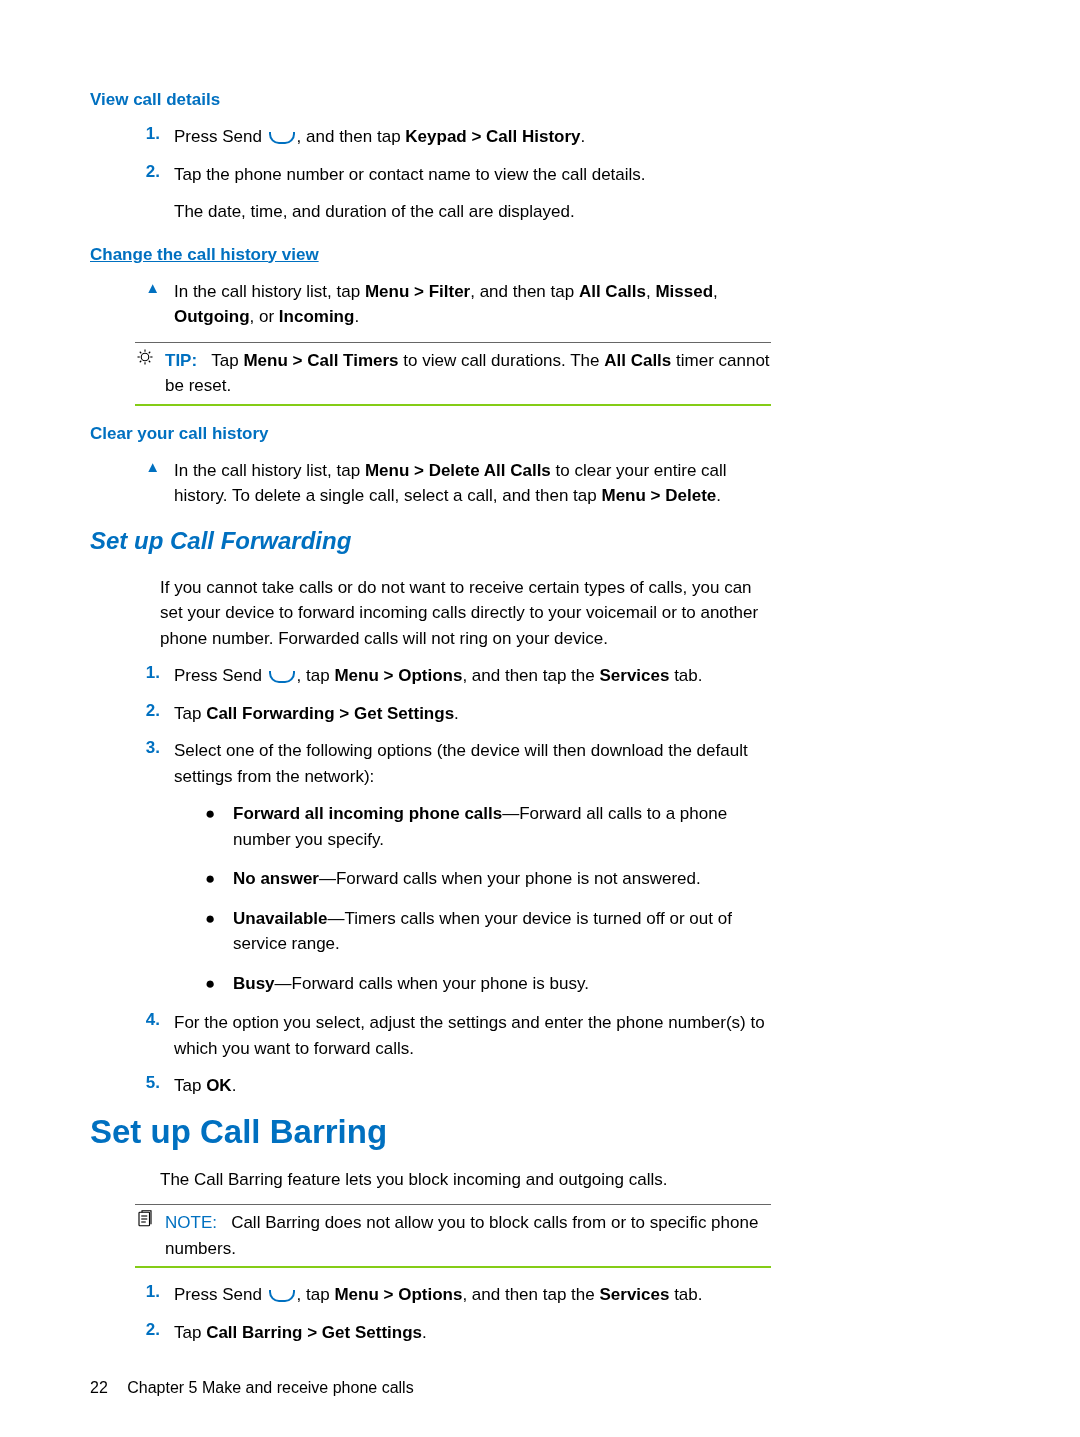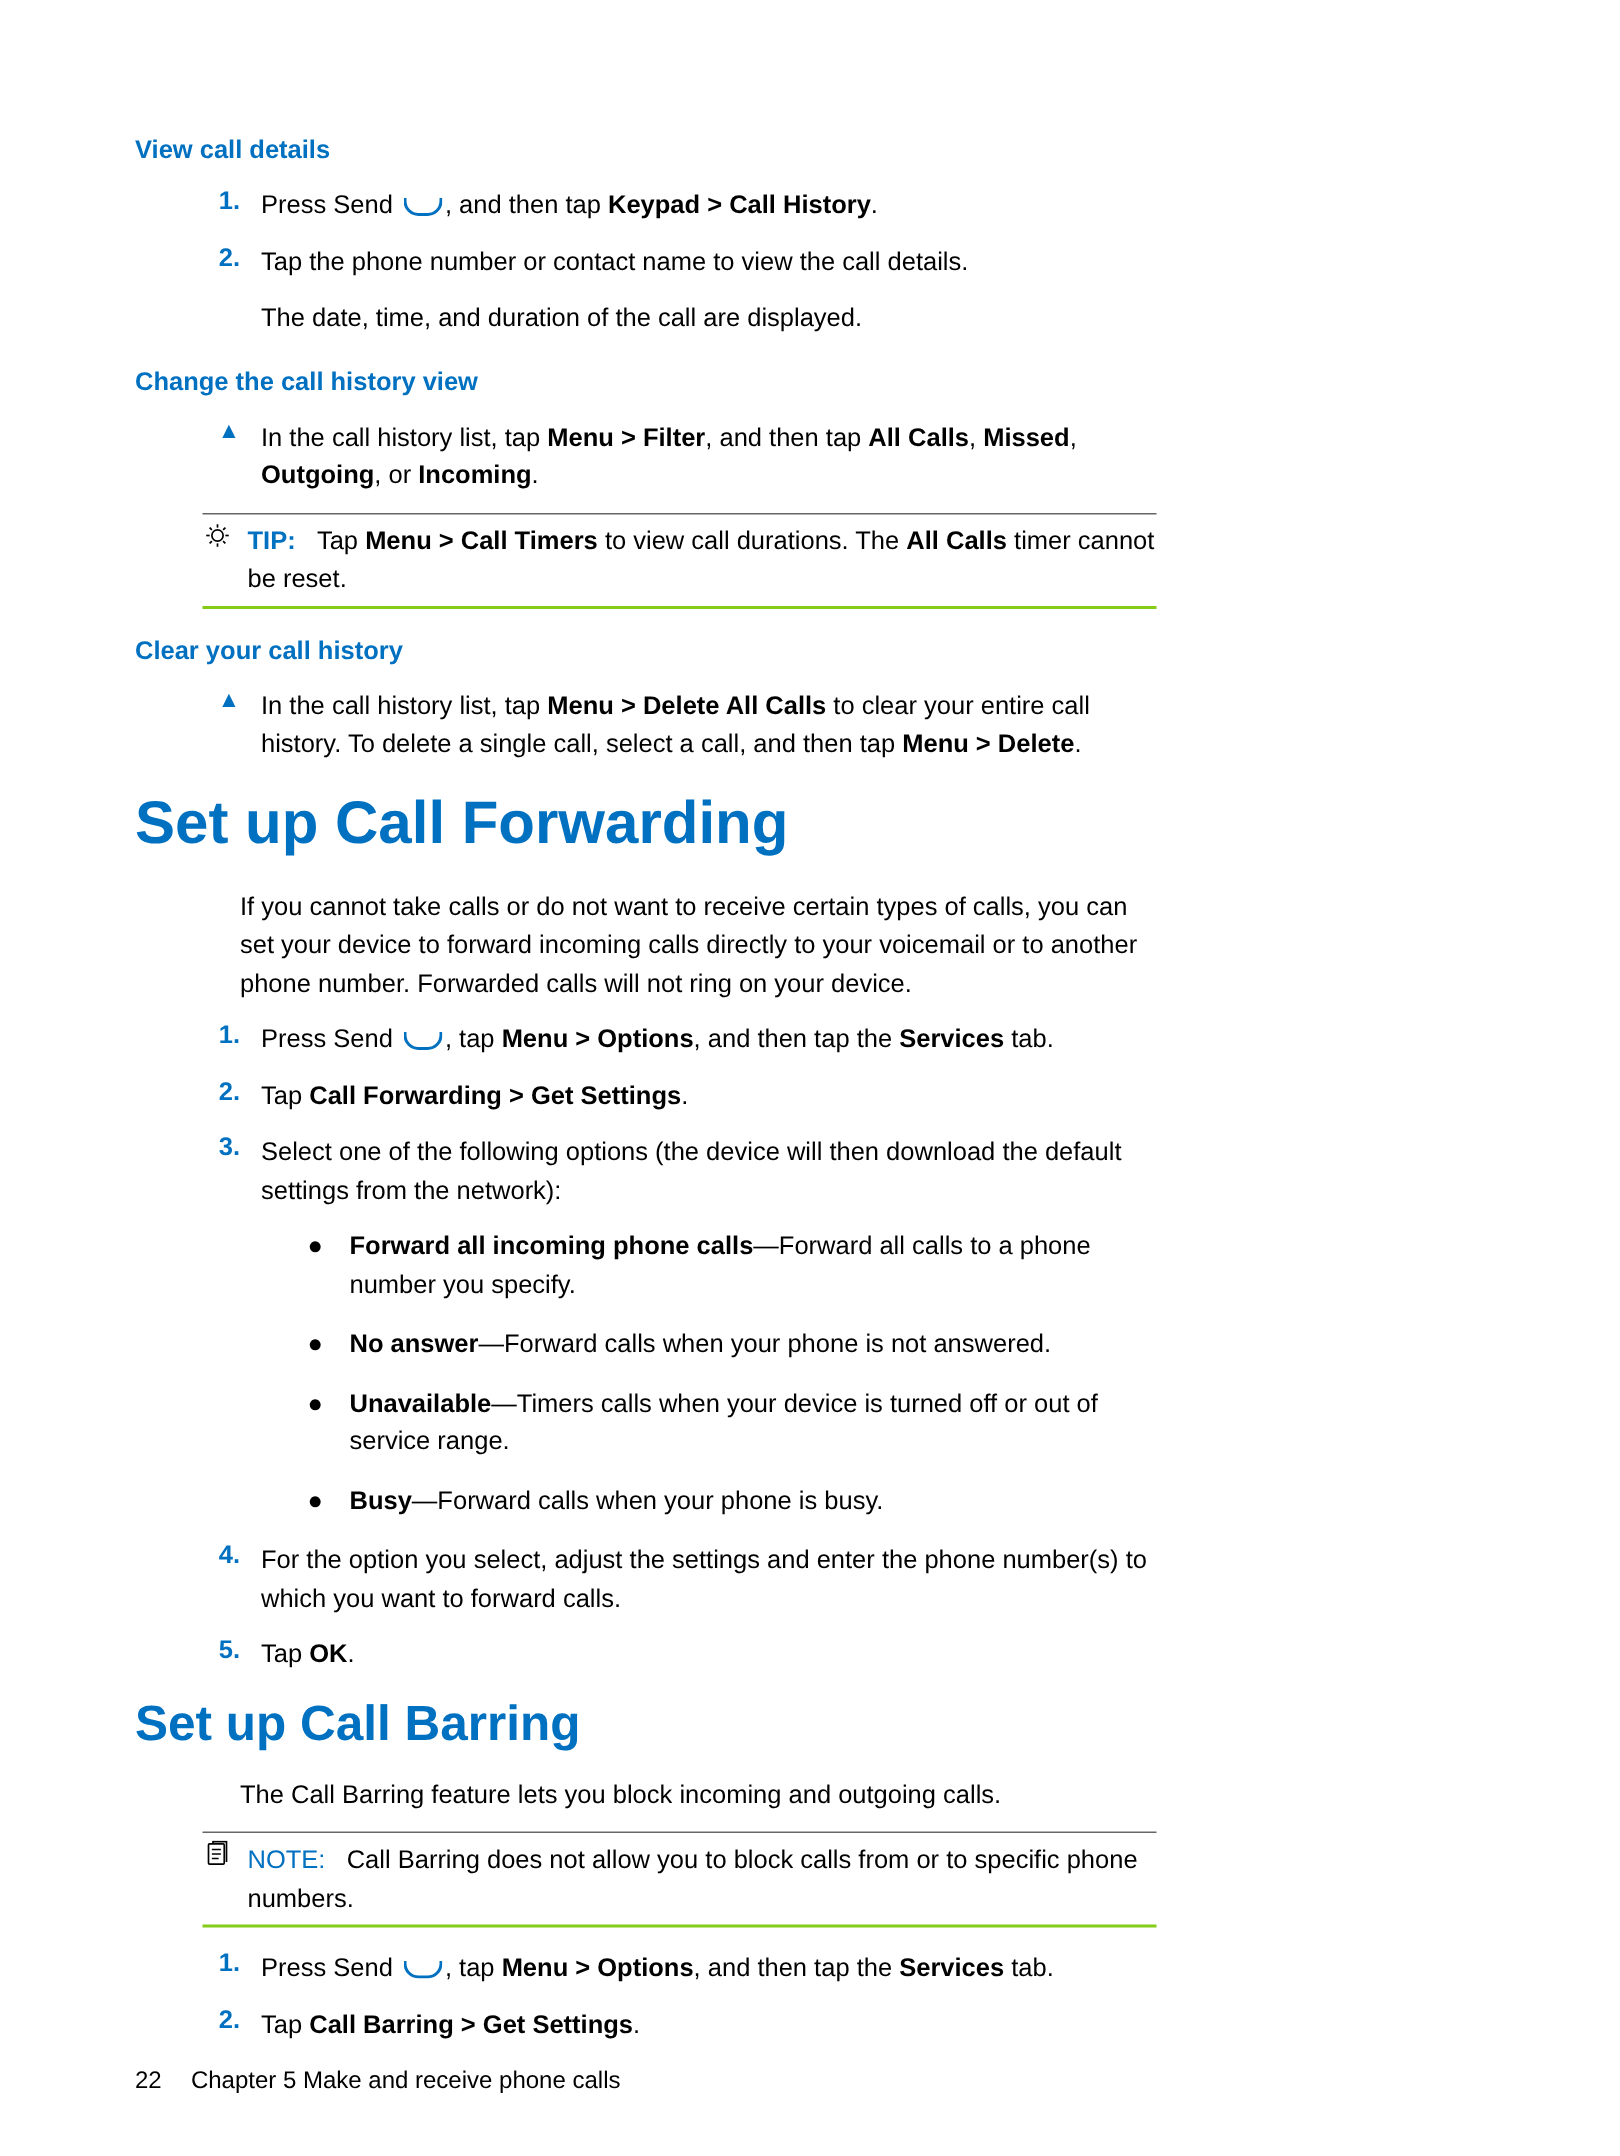--- a/index.html
+++ b/index.html
@@ -18,22 +18,23 @@
   }
   .h3-blue {
     color: #0070c0;
     font-weight: bold;
     font-size: 17px;
     margin: 0 0 14px 0;
   }
   .h1-blue {
     color: #0070c0;
     font-weight: bold;
-    font-size: 40px;
+    font-size: 24px;
     margin: 18px 0 20px 0;
+    font-style: italic;
   }
   .h2-blue {
     color: #0070c0;
     font-weight: bold;
     font-size: 33px;
     margin: 14px 0 16px 0;
   }
   .body-text {
     font-size: 17px;
     line-height: 1.5;
@@ -146,21 +147,21 @@
     </div>
   </div>
 
   <div class="step-row">
     <div class="step-num">2.</div>
     <div class="step-body">Tap the phone number or contact name to view the call details.</div>
   </div>
 
   <div class="body-text" style="margin-left:84px;">The date, time, and duration of the call are displayed.</div>
 
-  <div class="h3-blue" style="margin-top:20px;">Change the call history view</div>
+  <div class="h3-blue" style="margin-top:20px;text-decoration:underline;">Change the call history view</div>
 
   <div class="step-row">
     <div class="filled-triangle">▲</div>
     <div class="step-body">
       <span>In the call history list, tap </span><b>Menu &gt; Filter</b><span>, and then tap </span><b>All Calls</b><span>, </span><b>Missed</b><span>, </span><b>Outgoing</b><span>, or </span><b>Incoming</b><span>.</span>
     </div>
   </div>
 
   <div class="tip-note-box" style="margin-top:6px;margin-bottom:18px;">
     <div class="icon-col">

